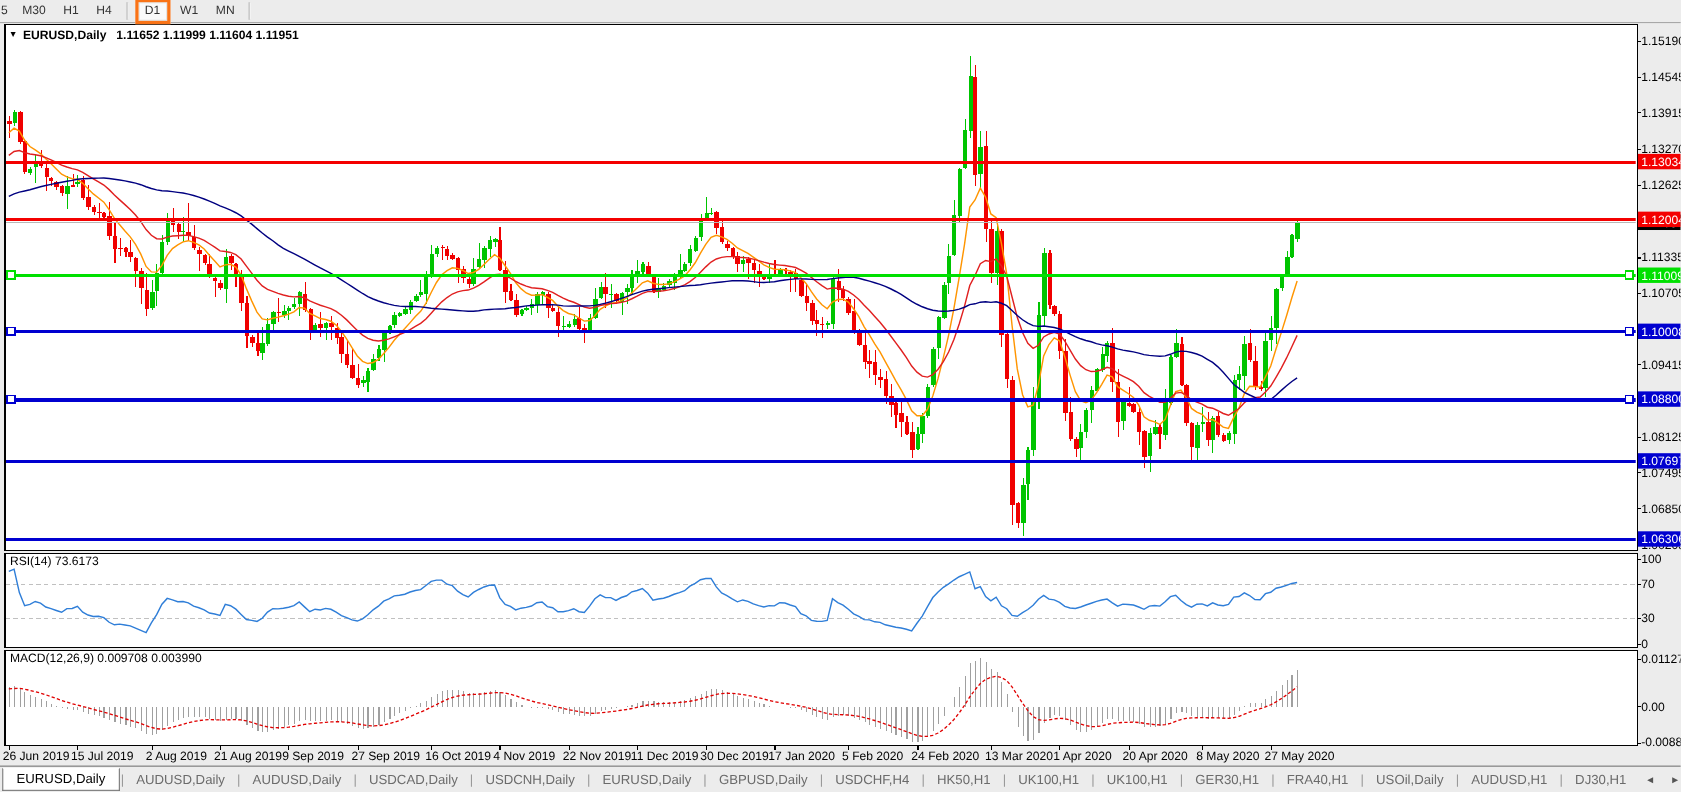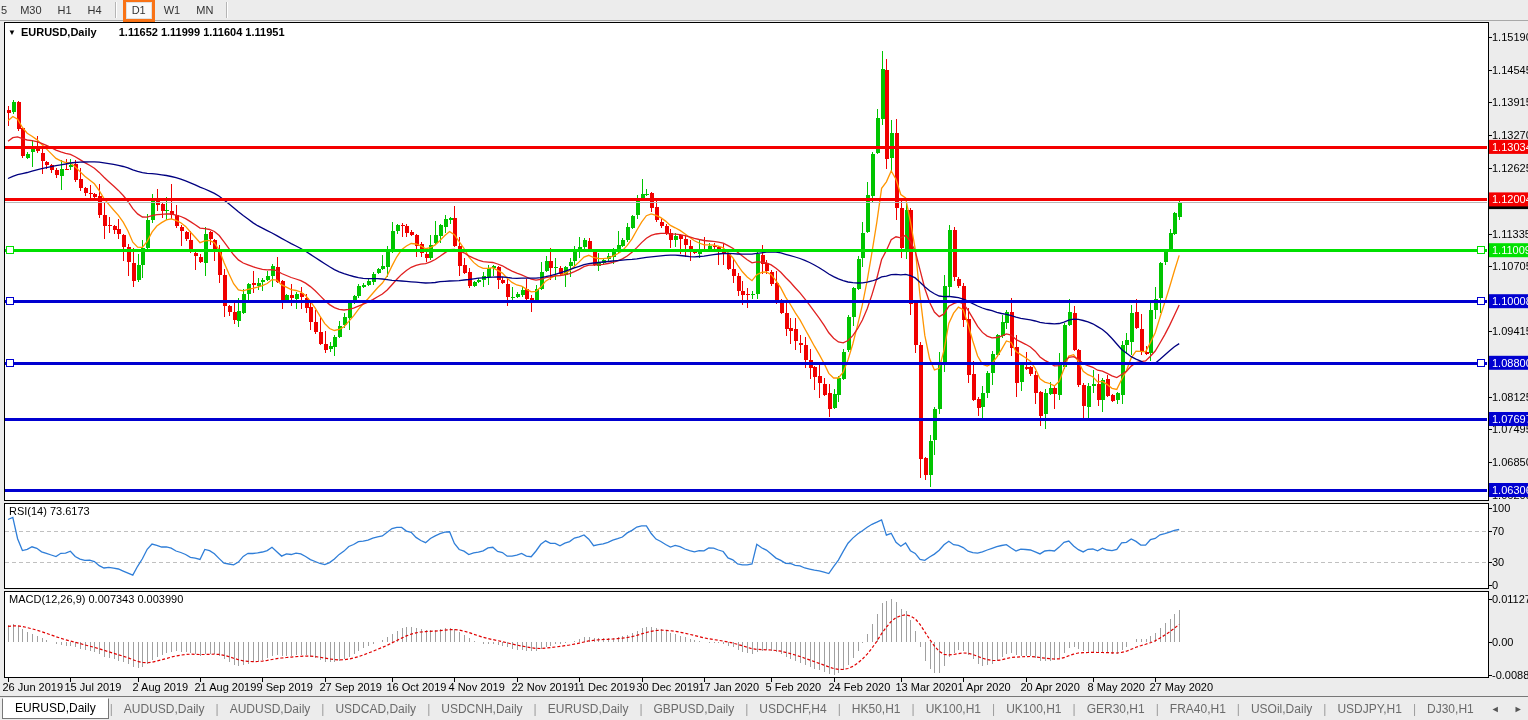--- a/index.html
+++ b/index.html
@@ -12,21 +12,21 @@
     border-bottom:1px solid #a8a8a8;display:flex;align-items:center;z-index:5;}
   .tf-btn{font-size:11px;color:#333;padding:1px 6px;margin:0 1px;height:15px;line-height:14px;
     border:1px solid transparent;background:transparent;cursor:default;}
   .tf-btn.partial{padding:1px 3px 1px 0;margin-left:0;}
   .tf-btn.active{background:#fafafa;border:3px solid #f97316;box-shadow:inset 0 0 0 1px #e0e0e0;}
   .tb-sep{width:1px;height:16px;background:#b5b5b5;border-right:1px solid #fff;margin:0 5px;}
 
   
   .chart-title{position:absolute;left:8px;top:26px;font-size:11px;font-weight:bold;color:#000;z-index:4;white-space:nowrap;}
   .chart-title .caret{font-size:8px;margin-right:5px;position:relative;top:-1px;}
-  .chart-title .ohlc{margin-left:22px;}
+  .chart-title .ohlc{margin-left:9px;}
   .panel-label{position:absolute;left:9px;font-size:11px;font-weight:normal;color:#000;z-index:4;white-space:nowrap;}
   .panel-label.rsi{top:505px;}
   .panel-label.macd{top:593px;}
 
   
   .tabbar{position:absolute;left:0;bottom:0;width:100%;height:23px;background:#ececec;
     border-top:1px solid #777;display:flex;align-items:center;font-size:12px;color:#6b6b6b;z-index:5;}
   .tab{padding:2px 10px;white-space:nowrap;cursor:default;}
   .tab.active{background:#fff;border:1px solid #777;border-top:1px solid #fff;color:#000;
     height:17px;line-height:16px;margin-left:2px;padding:1px 12px;}
@@ -919,21 +919,21 @@
       <div class="tf-btn active">D1</div>
       <div class="tf-btn">W1</div>
       <div class="tf-btn">MN</div>
       <div class="tb-sep"></div>
     </div>
 
   <div class="chart-title">
     <span class="caret">▼</span><span>EURUSD,Daily</span><span class="ohlc">1.11652 1.11999 1.11604 1.11951</span>
   </div>
   <div class="panel-label rsi">RSI(14) 73.6173</div>
-  <div class="panel-label macd">MACD(12,26,9) 0.007343 0.003990</div>
+  <div class="panel-label macd">MACD(12,26,9) 0.009708 0.003990</div>
 
   <div class="tabbar">
       <div class="tab active">EURUSD,Daily</div>
       <span class="tab-sep">|</span>
       <div class="tab">AUDUSD,Daily</div>
       <span class="tab-sep">|</span>
       <div class="tab">AUDUSD,Daily</div>
       <span class="tab-sep">|</span>
       <div class="tab">USDCAD,Daily</div>
       <span class="tab-sep">|</span>
@@ -950,20 +950,20 @@
       <div class="tab">UK100,H1</div>
       <span class="tab-sep">|</span>
       <div class="tab">UK100,H1</div>
       <span class="tab-sep">|</span>
       <div class="tab">GER30,H1</div>
       <span class="tab-sep">|</span>
       <div class="tab">FRA40,H1</div>
       <span class="tab-sep">|</span>
       <div class="tab">USOil,Daily</div>
       <span class="tab-sep">|</span>
-      <div class="tab">USDJPY,H1</div>
+      <div class="tab">AUDUSD,H1</div>
       <span class="tab-sep">|</span>
       <div class="tab">DJ30,H1</div>
       <div class="tab-spacer"></div>
       <span class="tab-arrow">◄</span>
       <span class="tab-arrow">►</span>
     </div>
 </div>
 
 </body></html>

